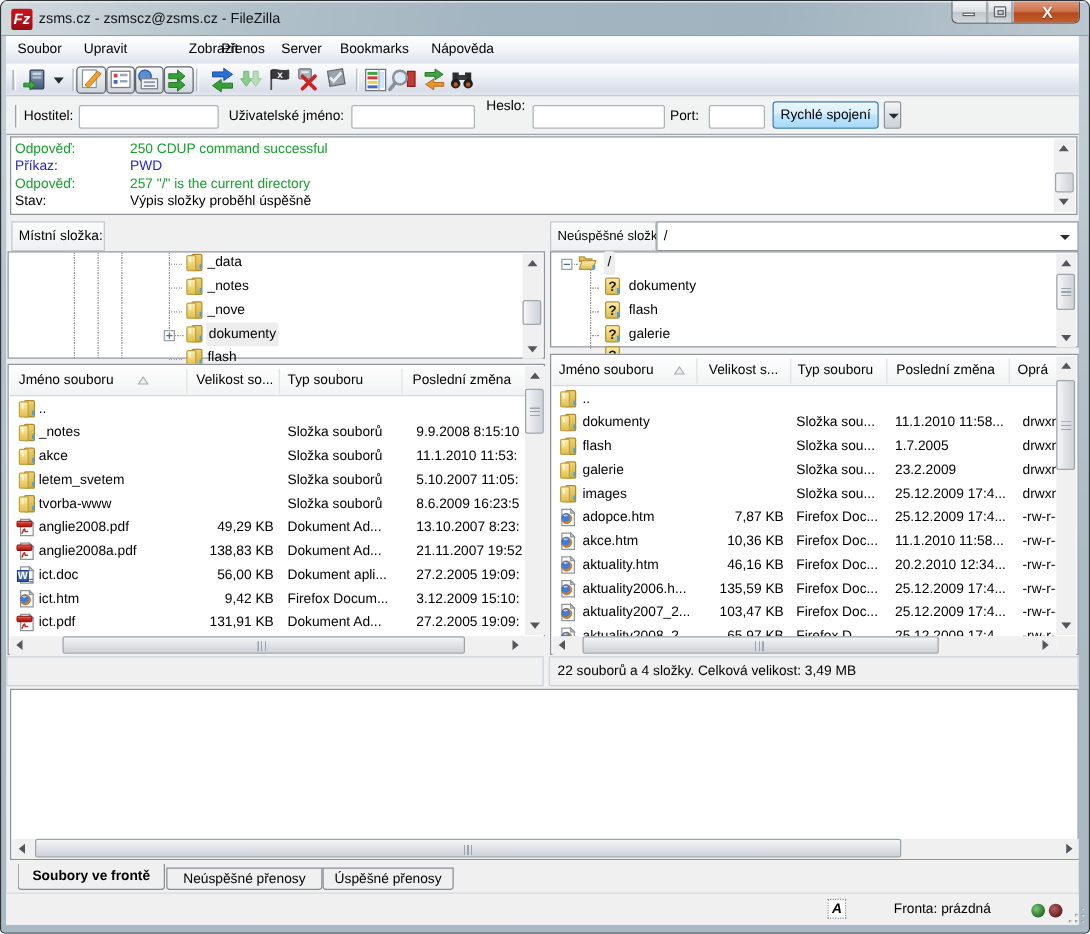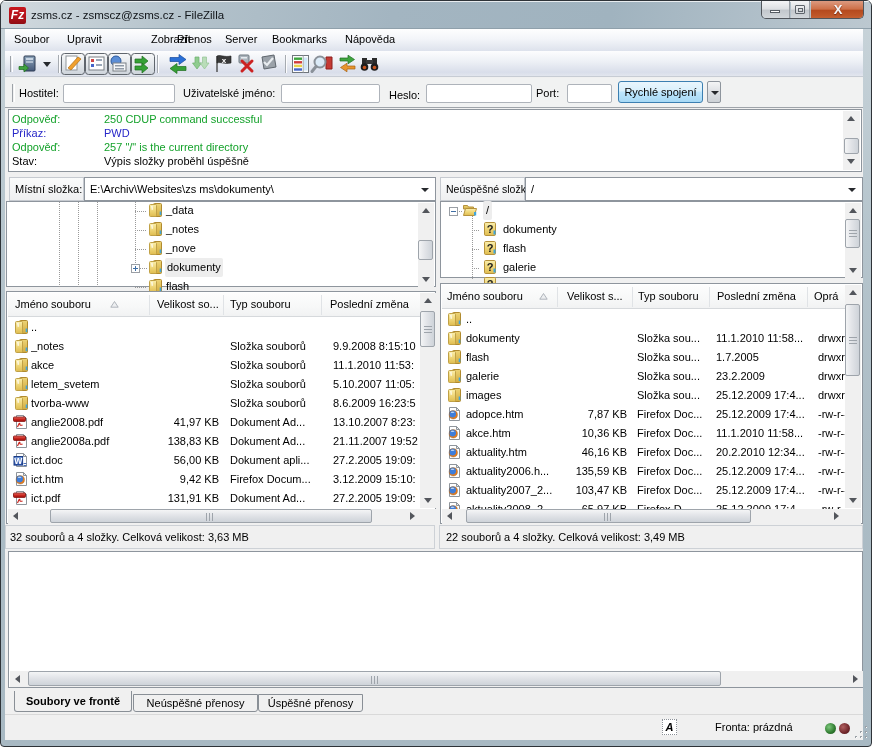--- a/index.html
+++ b/index.html
@@ -273,21 +273,21 @@
       <circle cx="369.5" cy="16.5" r="1.8" fill="#C8551F"></circle>
     </svg>
   </div>
 
   <div id="quickband">
     <div class="grip" style="left:7px;top:6px;height:18px;"></div>
     <span class="abs nw" style="left:14px;top:9px;">Hostitel:</span>
     <div class="ti" style="left:58px;top:6px;width:112px;"></div>
     <span class="abs nw" style="left:178px;top:9px;">Uživatelské jméno:</span>
     <div class="ti" style="left:276px;top:6px;width:99px;"></div>
-    <span class="abs nw" style="left:384px;top:1px;margin-top:10px;">Heslo:</span>
+    <span class="abs nw" style="left:384px;top:1px;">Heslo:</span>
     <div class="ti" style="left:421px;top:6px;width:106px;"></div>
     <span class="abs nw" style="left:531px;top:9px;">Port:</span>
     <div class="ti" style="left:562px;top:6px;width:45px;"></div>
     <div id="qcbtn">Rychlé spojení</div>
     <div id="qcdrop">
           <div class="cArrow" style="left:3px;top:9px;"></div>
         </div>
   </div>
 
   <div id="logpane">
@@ -300,21 +300,20 @@
     <div class="logline" style="top:45px;">Stav:</div>
         <div class="logline" style="left:95px;top:45px;">Výpis složky proběhl úspěšně</div>
     <div class="sb" style="right:1px;top:1px;width:17px;height:59px;">
       <div class="tri up" style="left:4px;top:5px;"></div>
       <div class="sbthumb" style="left:1px;top:27px;width:15px;height:16px;"></div>
       <div class="tri down" style="left:4px;top:48px;"></div>
     </div>
   </div>
 
   <div class="combolabel nw" style="left:4px;width:75px;">Místní složka:</div>
-  <div class="combo nw" style="left:79px;width:352px;">E:\Archiv\Websites\zs ms\dokumenty\<div class="cArrow" style="right:6px;"></div></div>
   <div class="combolabel nw" style="left:435px;width:85px;font-size:10.5px;">Neúspěšné složka:</div>
   <div class="combo nw" style="left:520px;width:338px;">/<div class="cArrow" style="right:6px;"></div></div>
 
   <div class="pane" id="ltree" style="left:1px;top:172px;width:430px;height:86px;">
     <div class="vguide" style="left:52px;top:0;height:86px;"></div>
     <div class="vguide" style="left:71px;top:0;height:86px;"></div>
     <div class="vguide" style="left:90px;top:0;height:86px;"></div>
     <div class="vguide" style="left:128px;top:0;height:70px;"></div>
     <div class="hguide" style="left:128px;top:9px;width:12px;"></div>
     <div class="hguide" style="left:128px;top:28px;width:12px;"></div>
@@ -439,21 +438,21 @@
             </svg>
             <span class="cell nw" style="left:23px;width:120px;">tvorba-www</span>
             <span class="cell nw" style="left:222px;width:100px;">Složka souborů</span>
             <span class="cell nw" style="left:325px;width:87px;">8.6.2009 16:23:5</span>
           </div>
           <div class="row" style="left:0;top:95px;width:412px;">
             <svg class="icon" style="left:5px;top:1px;" width="16" height="16">
               <use href="#i-pdf"></use>
             </svg>
             <span class="cell nw" style="left:23px;width:120px;">anglie2008.pdf</span>
-            <span class="cell rsize nw" style="left:131px;width:80px;">41,97 KB</span>
+            <span class="cell rsize nw" style="left:131px;width:80px;">49,29 KB</span>
             <span class="cell nw" style="left:222px;width:100px;">Dokument Ad...</span>
             <span class="cell nw" style="left:325px;width:87px;">13.10.2007 8:23:</span>
           </div>
           <div class="row" style="left:0;top:114px;width:412px;">
             <svg class="icon" style="left:5px;top:1px;" width="16" height="16">
               <use href="#i-pdf"></use>
             </svg>
             <span class="cell nw" style="left:23px;width:120px;">anglie2008a.pdf</span>
             <span class="cell rsize nw" style="left:131px;width:80px;">138,83 KB</span>
             <span class="cell nw" style="left:222px;width:100px;">Dokument Ad...</span>
@@ -635,21 +634,20 @@
       <div class="sbthumbH" style="left:24px;top:0px;width:285px;height:14px;">
             <div class="griph" style="left:137px;top:3px;"></div>
           </div>
       <div class="tri right" style="left:392px;top:3px;"></div>
     </div>
     <div class="sb" style="left:404px;top:225px;width:16px;height:15px;"></div>
   </div>
 
   <div class="abs" style="left:0px;top:496px;width:430px;height:24px;border:1px solid #CDD1D6;background:#F0F0F0;"></div>
   <div class="abs" style="left:434px;top:496px;width:424px;height:24px;border:1px solid #CDD1D6;background:#F0F0F0;"></div>
-  <div class="abs nw" style="left:5px;top:502px;">32 souborů a 4 složky. Celková velikost: 3,63 MB</div>
   <div class="abs nw" style="left:441px;top:502px;">22 souborů a 4 složky. Celková velikost: 3,49 MB</div>
 
   <div class="pane" id="queue" style="left:3px;top:522px;width:855px;height:137px;">
     <div class="sb" style="left:1px;top:119px;width:853px;height:16px;">
       <div class="tri left" style="left:5px;top:4px;"></div>
       <div class="sbthumbH" style="left:18px;top:0px;width:693px;height:15px;">
             <div class="griph" style="left:342px;top:4px;"></div>
           </div>
       <div class="tri right" style="left:843px;top:4px;"></div>
     </div>

